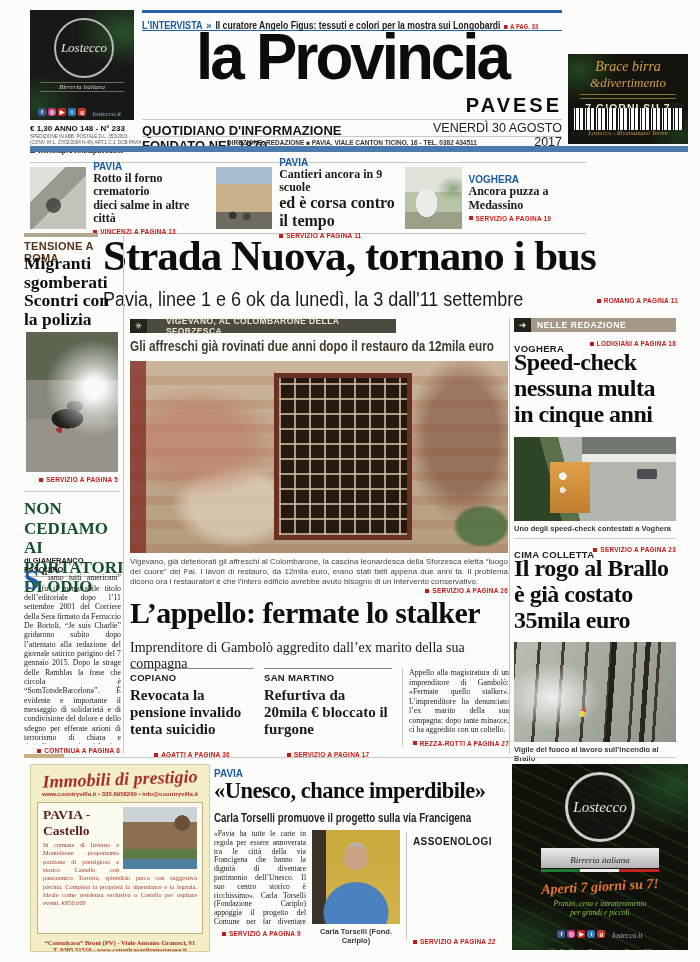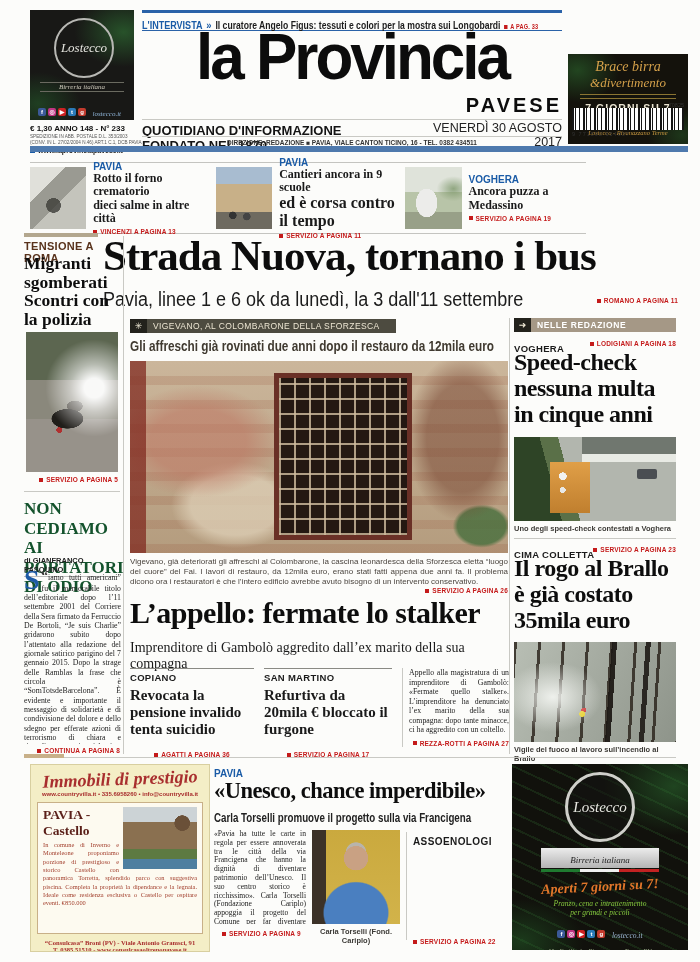--- a/index.html
+++ b/index.html
@@ -13,22 +13,22 @@
   .rgt{text-align:right;}
   .kblue{color:#1a5ba6;font-weight:bold;}
   .redref{color:#c41a1a;font-size:6.5px;font-weight:bold;letter-spacing:.2px;white-space:nowrap;}
   .rs{display:inline-block;width:4px;height:4px;background:#c41a1a;margin:0 3px 1px 0;vertical-align:middle;}
   .bs{display:inline-block;width:5px;height:5px;background:#1a5ba6;margin:0 3px 1px 0;vertical-align:middle;}
   .vline{width:1px;background:#c9c9c4;}
   .hline{height:1px;background:#c9c9c4;}
   .photo{background-color:#999;}
   .cap{font-size:7.5px;font-weight:bold;color:#3c3a36;}
   .squeeze{display:inline-block;transform-origin:left center;}
-  .darkbar{background:#4d4b40;color:#ece5d2;font-size:8.5px;font-weight:normal;letter-spacing:.4px;
-           display:flex;align-items:center;padding:0 6px;height:14px;}
+  .darkbar{background:#4d4b40;color:#ece5d2;font-size:8.5px;font-weight:bold;letter-spacing:.4px;
+           display:flex;align-items:center;padding:0 19px;height:14px;}
   .iconbox{background:#23221c;color:#f0ead6;width:17px;height:14px;display:flex;align-items:center;justify-content:center;font-size:9px;}
   .tanbar{background:#a59886;color:#fff;font-size:8.5px;font-weight:bold;letter-spacing:.6px;
           display:flex;align-items:center;padding:0 6px;height:14px;flex:1;}
   .subcolkick{font-size:9.5px;font-weight:bold;letter-spacing:.3px;border-top:1px solid #8a8a84;padding-top:3px;}
   .socsq{display:inline-block;width:8px;height:8px;border-radius:2px;color:#fff;font-size:6px;line-height:8px;
          text-align:center;margin-right:2px;vertical-align:middle;font-weight:bold;}
   .adscript{font-family:"Liberation Serif",serif;font-style:italic;}
 </style>
 </head>
 <body>

